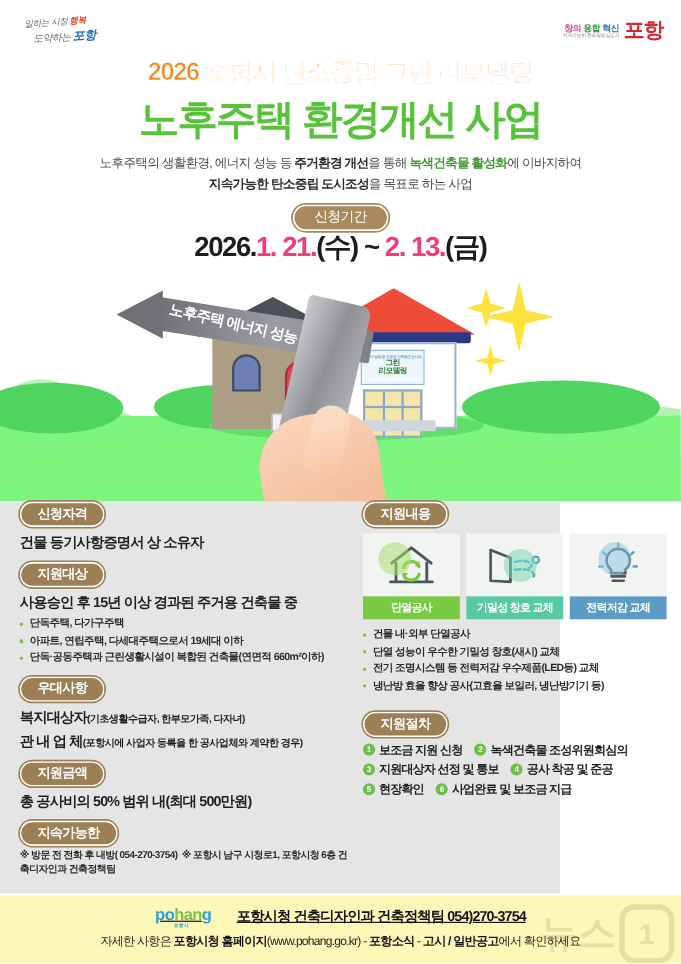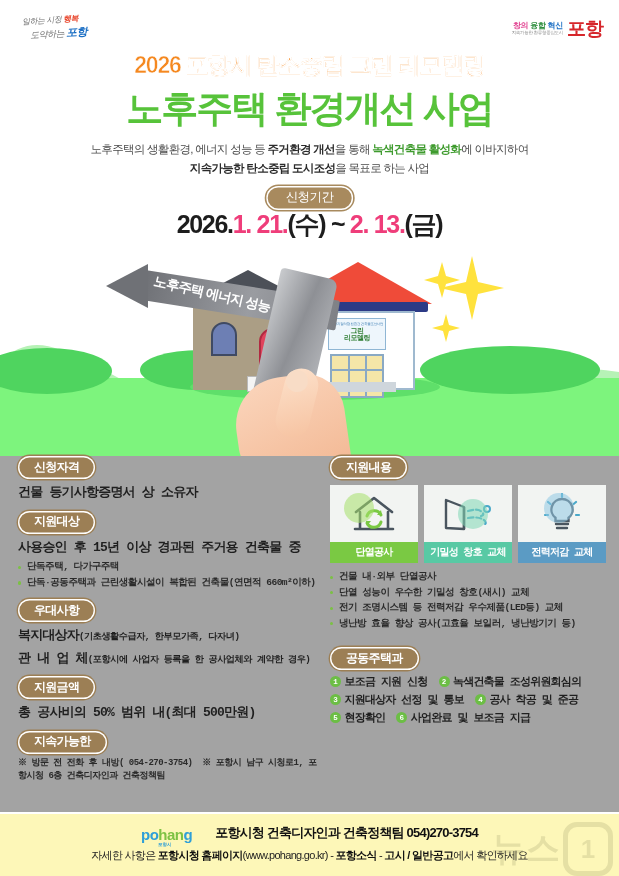--- a/index.html
+++ b/index.html
@@ -105,21 +105,21 @@
   .hand{position:absolute;left:0;top:104px;width:110px;height:96px;
     background:linear-gradient(160deg,#fbd6bd 0%,#f3b995 100%);
     border-radius:48px 40px 10px 30px;transform:rotate(-8deg);}
   .thumb{position:absolute;left:44px;top:96px;width:34px;height:70px;
     background:linear-gradient(150deg,#fde2cc 0%,#f6c2a0 100%);
     border-radius:17px;transform:rotate(14deg);}
   .nail{position:absolute;left:50px;top:98px;width:22px;height:22px;
     background:#f8dcc6;border-radius:50%;transform:rotate(14deg);}
 
   
-  .content{position:absolute;left:0;top:456px;width:619px;height:356px;background:#a3a3a3;font-family:Liberation Mono, monospace;}
+  .content{position:absolute;left:0;top:456px;width:509px;height:356px;background:#e5e5e5;}
   .col-l{position:absolute;left:18px;top:0;width:300px;}
   .col-r{position:absolute;left:330px;top:0;width:278px;}
 
   .pill{display:inline-block;background:#9c7f55;color:#fff;font-weight:bold;
     font-size:12px;letter-spacing:-.7px;padding:2.5px 16px 3.5px;border-radius:13px;
     box-shadow:inset 0 0 0 1.4px #fff,0 0 0 1.4px #9c7f55;}
   .blk{margin-bottom:9px;}
   .lead{font-size:13px;font-weight:bold;color:#1f1f1f;letter-spacing:-.8px;margin-top:5px;line-height:1.35;}
   ul.bl{list-style:none;margin:3px 0 0;padding:0;}
   ul.bl li{position:relative;padding-left:9px;font-size:9.6px;font-weight:bold;color:#2b2b2b;
@@ -146,21 +146,21 @@
   
   .proc{margin-top:4px;}
   .proc .row{display:flex;align-items:center;gap:5px;margin-top:3px;flex-wrap:wrap;}
   .pitem{display:flex;align-items:center;gap:3.5px;margin-right:6px;}
   .num{width:11px;height:11px;border-radius:50%;background:#6cbe45;color:#fff;
     font-size:7.5px;font-weight:bold;display:flex;align-items:center;justify-content:center;flex:none;}
   .ptxt{font-size:11px;font-weight:bold;color:#1f1f1f;letter-spacing:-.8px;}
 
   
   .foot{position:absolute;left:0;bottom:0;width:619px;height:62px;background:#fdf7b8;overflow:hidden;}
-  .foot .fr1{display:flex;align-items:flex-end;justify-content:center;gap:23px;margin-top:10px;}
+  .foot .fr1{display:flex;align-items:flex-start;justify-content:center;gap:23px;margin-top:10px;text-decoration:underline;}
   .plogo{font-size:15px;font-weight:bold;letter-spacing:-.5px;line-height:1;position:relative;}
   .plogo .p1{color:#2f9fd8;}
   .plogo .p2{color:#7dc243;}
   .plogo .p3{color:#2f9fd8;}
   .plogo .psub{position:absolute;left:17px;bottom:-5px;font-size:4.5px;color:#2f9fd8;letter-spacing:0;}
   .foot .f-dept{font-size:13px;font-weight:bold;color:#111;letter-spacing:-.8px;}
   .foot .fr2{text-align:center;font-size:11px;color:#222;letter-spacing:-.7px;margin-top:6px;}
   .foot .fr2 b{font-weight:bold;color:#111;}
   .wm{position:absolute;right:6px;top:8px;opacity:.16;display:flex;align-items:center;gap:2px;}
   .wm .wtxt{font-size:34px;font-weight:bold;color:#6b6b3f;letter-spacing:1px;}
@@ -273,20 +273,21 @@
       <div class="blk">
         <span class="pill">신청자격</span>
         <div class="lead">건물 등기사항증명서 상 소유자</div>
       </div>
 
       <div class="blk">
         <span class="pill">지원대상</span>
         <div class="lead">사용승인 후 15년 이상 경과된 주거용 건축물 중</div>
         <ul class="bl">
           <li>단독주택, 다가구주택</li>
+          <li>아파트, 연립주택, 다세대주택으로서 19세대 이하</li>
           <li>단독·공동주택과 근린생활시설이 복합된 건축물(연면적 660m²이하)</li>
         </ul>
       </div>
 
       <div class="blk">
         <span class="pill">우대사항</span>
         <div class="lead">
           <span>복지대상자</span><span class="sm-par">(기초생활수급자, 한부모가족, 다자녀)</span>
         </div>
         <div class="lead">
@@ -357,21 +358,21 @@
 
         <ul class="bl" style="margin-top:6px;">
           <li>건물 내·외부 단열공사</li>
           <li>단열 성능이 우수한 기밀성 창호(새시) 교체</li>
           <li>전기 조명시스템 등 전력저감 우수제품(LED등) 교체</li>
           <li>냉난방 효율 향상 공사(고효율 보일러, 냉난방기기 등)</li>
         </ul>
       </div>
 
       <div class="blk" style="margin-top:16px;">
-        <span class="pill">공동주택과</span>
+        <span class="pill">지원절차</span>
         <div class="proc">
           <div class="row">
             <div class="pitem">
               <span class="num">1</span>
               <span class="ptxt">보조금 지원 신청</span>
             </div>
             <div class="pitem">
               <span class="num">2</span>
               <span class="ptxt">녹색건축물 조성위원회심의</span>
             </div>

